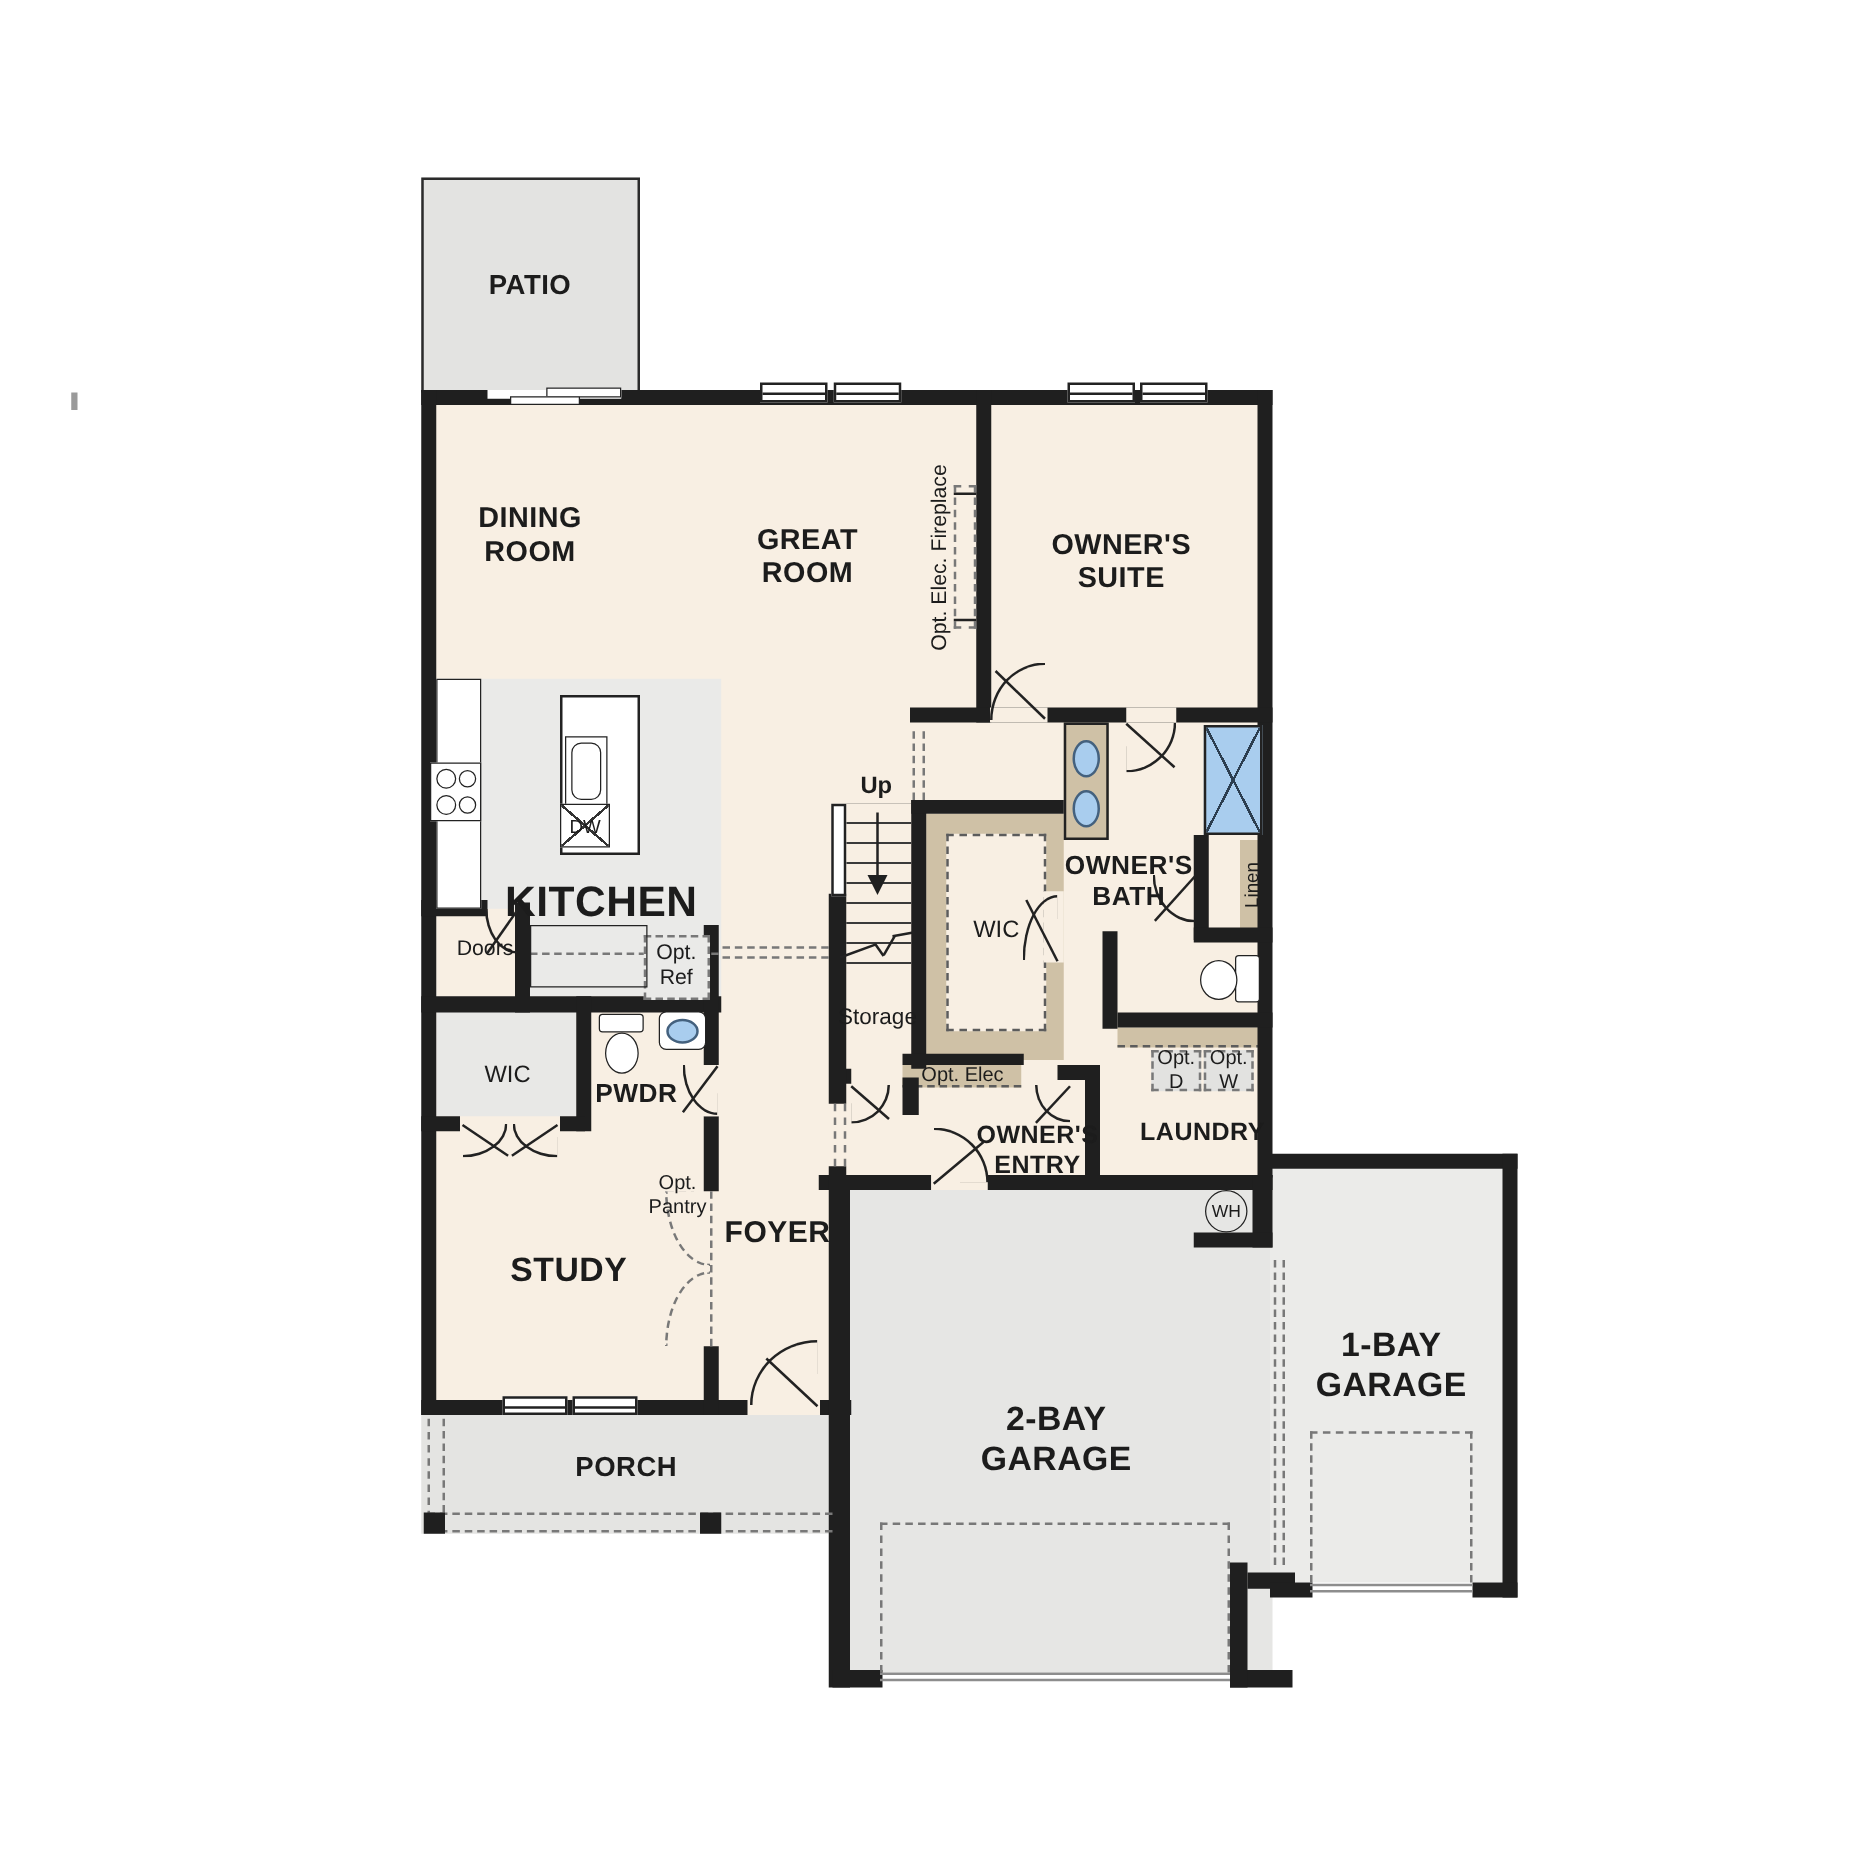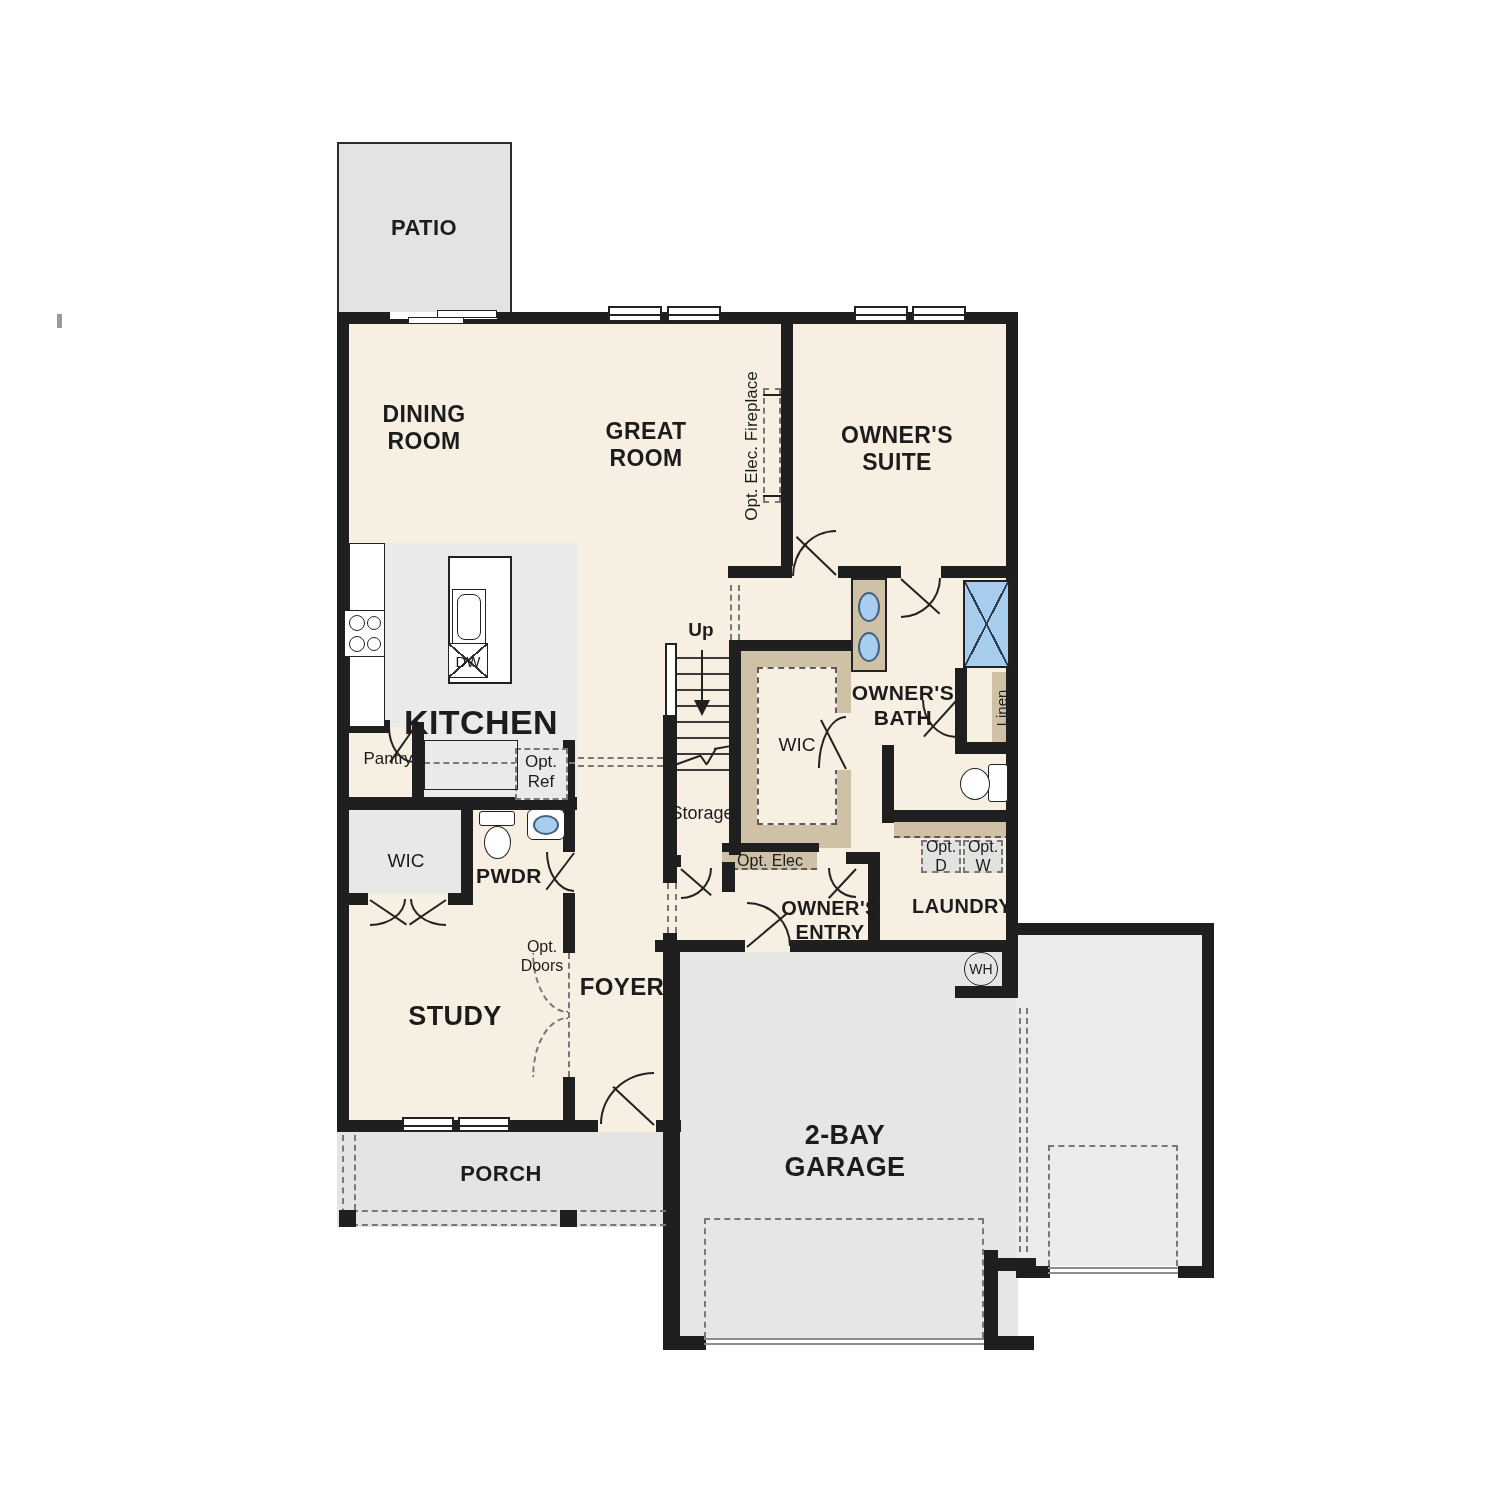--- a/index.html
+++ b/index.html
@@ -216,34 +216,35 @@
 
   <div class="fix ell" style="left:964px;top:952px;width:34px;height:34px;border-width:1.5px;background:var(--g2);"></div>
 
   <div class="lbl" style="left:424px;top:228px;font-size:22px;">PATIO</div>
   <div class="lbl" style="left:424px;top:428px;font-size:23px;width:130px;">DINING ROOM</div>
   <div class="lbl" style="left:646px;top:445px;font-size:23px;width:120px;">GREAT ROOM</div>
   <div class="lbl" style="left:897px;top:449px;font-size:23px;width:140px;">OWNER'S SUITE</div>
   <div class="lbl light rot" style="left:752px;top:446px;font-size:17px;">Opt. Elec. Fireplace</div>
   <div class="lbl" style="left:481px;top:722px;font-size:34px;">KITCHEN</div>
   <div class="lbl light" style="left:468px;top:662px;font-size:15px;">DW</div>
-  <div class="lbl light" style="left:388px;top:759px;font-size:17px;">Pantry</div>
+  <div class="lbl light" style="left:388px;top:759px;font-size:17px;">Doors</div>
   <div class="lbl light" style="left:541px;top:772px;font-size:17px;width:52px;">Opt. Ref</div>
   <div class="lbl light" style="left:701px;top:630px;font-size:19px;font-weight:bold;">Up</div>
   <div class="lbl light" style="left:702px;top:814px;font-size:18px;">Storage</div>
   <div class="lbl light" style="left:797px;top:745px;font-size:19px;">WIC</div>
   <div class="lbl" style="left:903px;top:706px;font-size:21px;width:120px;">OWNER'S BATH</div>
   <div class="lbl light rot" style="left:1002px;top:708px;font-size:15px;">Linen</div>
   <div class="lbl light" style="left:770px;top:861px;font-size:16px;white-space:nowrap;">Opt. Elec</div>
   <div class="lbl light" style="left:941px;top:857px;font-size:16px;width:44px;">Opt. D</div>
   <div class="lbl light" style="left:983px;top:857px;font-size:16px;width:44px;">Opt. W</div>
   <div class="lbl" style="left:962px;top:907px;font-size:20px;white-space:nowrap;">LAUNDRY</div>
   <div class="lbl" style="left:830px;top:921px;font-size:20px;width:130px;">OWNER'S ENTRY</div>
   <div class="lbl light" style="left:981px;top:969px;font-size:14px;">WH</div>
   <div class="lbl light" style="left:406px;top:861px;font-size:19px;">WIC</div>
   <div class="lbl" style="left:509px;top:876px;font-size:21px;">PWDR</div>
   <div class="lbl" style="left:455px;top:1017px;font-size:27px;">STUDY</div>
-  <div class="lbl light" style="left:542px;top:957px;font-size:16px;width:58px;">Opt. Doors</div>
+  <div class="lbl light" style="left:542px;top:957px;font-size:16px;width:58px;">Opt. Pantry</div>
   <div class="lbl" style="left:622px;top:987px;font-size:24px;">FOYER</div>
   <div class="lbl" style="left:501px;top:1174px;font-size:22px;">PORCH</div>
   <div class="lbl" style="left:845px;top:1152px;font-size:27px;width:170px;">2-BAY GARAGE</div>
+  <div class="lbl" style="left:1113px;top:1093px;font-size:27px;width:160px;">1-BAY GARAGE</div>
 
 </div>
 
 </body></html>

